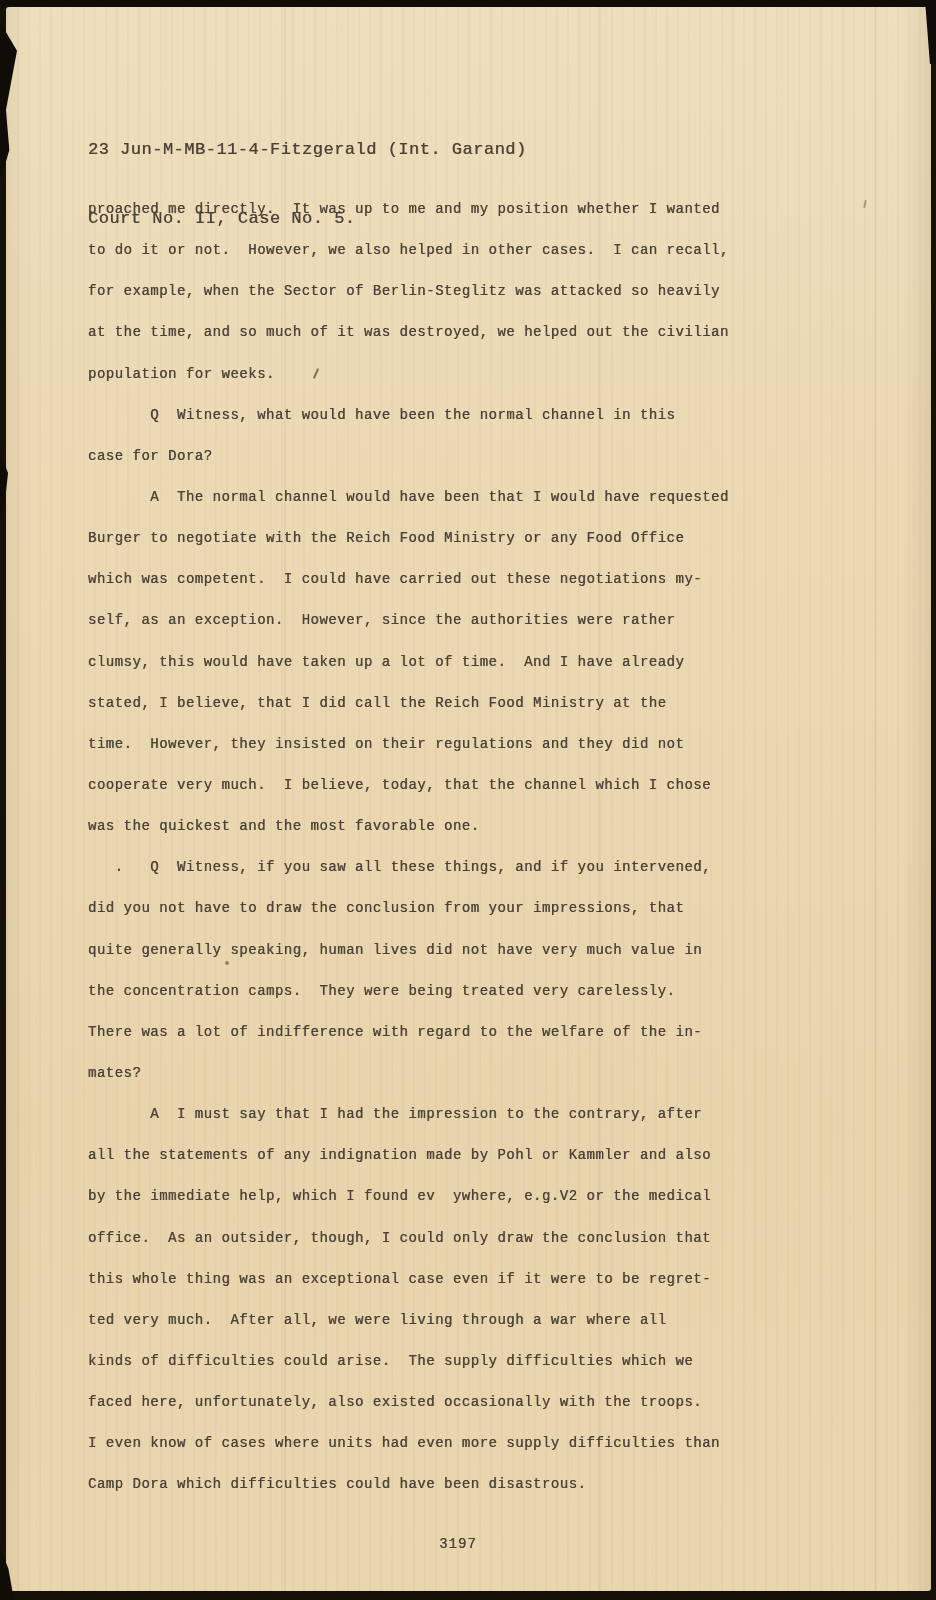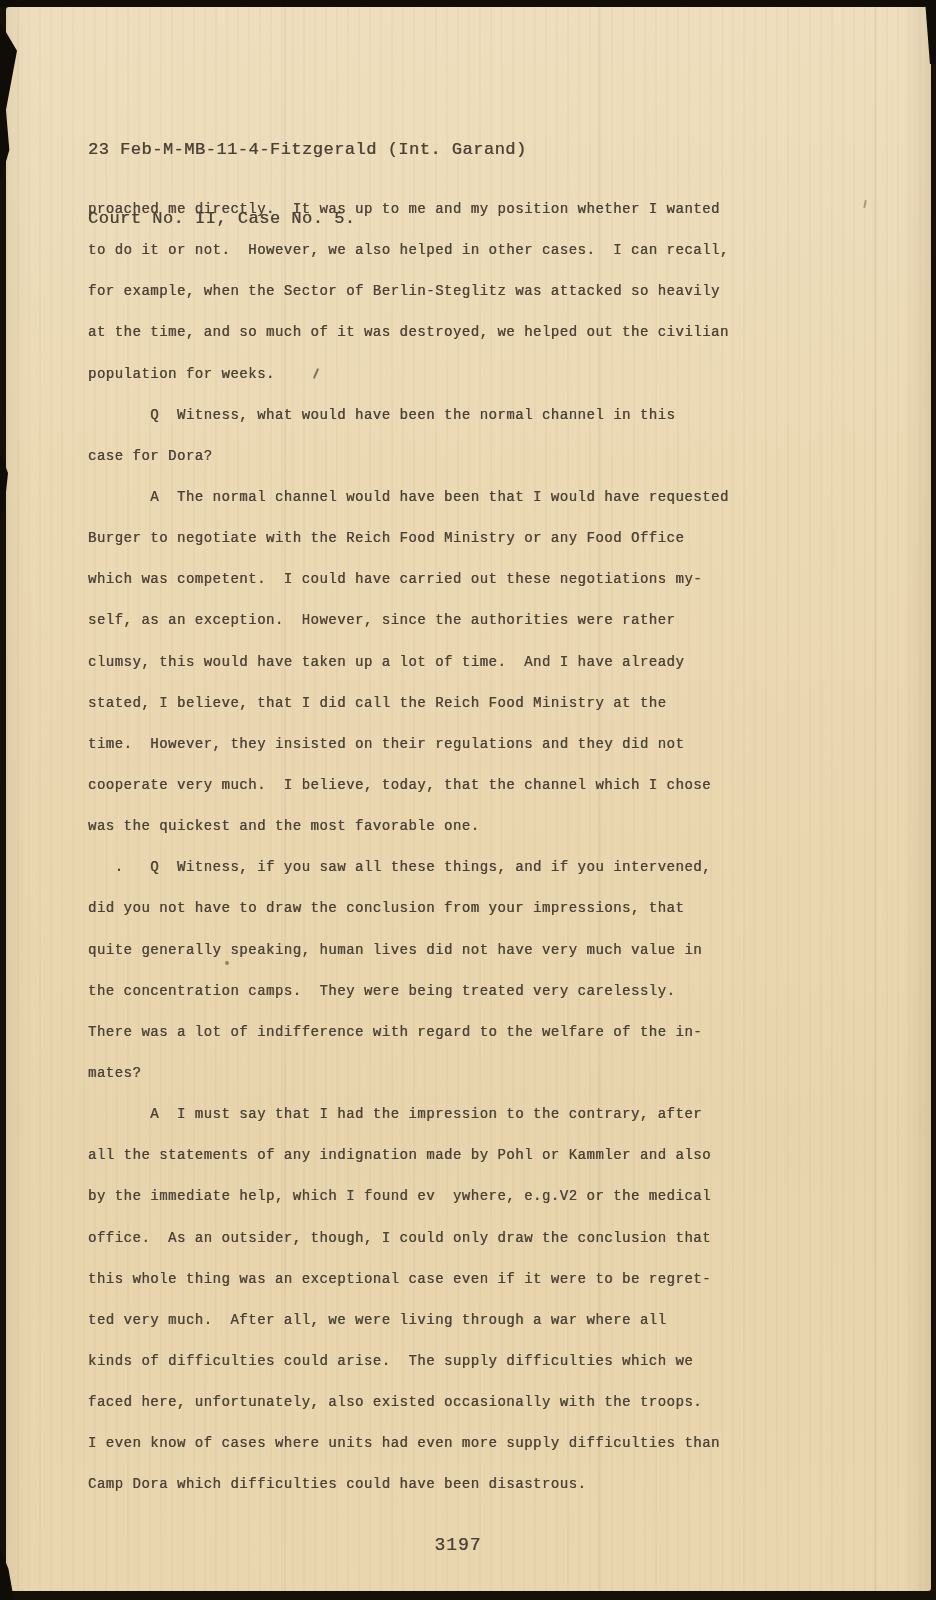--- a/index.html
+++ b/index.html
@@ -35,21 +35,21 @@
     font-size:17px; letter-spacing:0.5px; line-height:23px;
   }
   .body-lines {
     position:absolute; left:82px; top:182px;
     font-size:14px; letter-spacing:0.5px;
   }
   .body-lines .tline { height:41.15px; line-height:41.15px; white-space:pre; }
   .pagenum-wrap {
     position:absolute; left:0; top:1528px; width:926px; text-align:center;
   }
-  .pagenum { display:inline-block; margin-left:-22px; font-size:18px; letter-spacing:1px; }
+  .pagenum { display:inline-block; margin-left:-22px; font-size:14px; letter-spacing:1px; }
 
   
   .edge { position:absolute; background:#100c07; }
   .edge.e1 { left:0; top:22px;  width:17px; height:160px; clip-path:polygon(0 0,100% 18%,35% 55%,55% 80%,0 100%); }
   .edge.e2 { left:0; top:452px; width:10px; height:70px;  clip-path:polygon(0 0,80% 30%,50% 70%,0 100%); }
   .edge.e3 { left:0; top:1548px;width:14px; height:52px;  clip-path:polygon(0 0,60% 40%,100% 100%,0 100%); }
   .edge.e4 { right:0; top:0;    width:11px; height:64px;  clip-path:polygon(100% 0,0 0,45% 100%,100% 100%); }
   .edge.e5 { left:0; top:0;     width:100%; height:7px; }
 
   
@@ -61,21 +61,21 @@
 </head>
 <body>
 
 <div class="scan">
   <div class="paper">
     <div class="fold f1"></div>
     <div class="fold f2"></div>
     <div class="fold f3"></div>
 
     <div class="header txt">
-      <div>23 Feb-M-MB-11-4-Fitzgerald (Int. Garand)</div>
+      <div>23 Jun-M-MB-11-4-Fitzgerald (Int. Garand)</div>
       <div>Court No. II, Case No. 5.</div>
     </div>
 
     <div class="body-lines txt"><div class="tline">proached me directly.  It was up to me and my position whether I wanted</div><div class="tline">to do it or not.  However, we also helped in other cases.  I can recall,</div><div class="tline">for example, when the Sector of Berlin-Steglitz was attacked so heavily</div><div class="tline">at the time, and so much of it was destroyed, we helped out the civilian</div><div class="tline">population for weeks.</div><div class="tline">       Q  Witness, what would have been the normal channel in this</div><div class="tline">case for Dora?</div><div class="tline">       A  The normal channel would have been that I would have requested</div><div class="tline">Burger to negotiate with the Reich Food Ministry or any Food Office</div><div class="tline">which was competent.  I could have carried out these negotiations my-</div><div class="tline">self, as an exception.  However, since the authorities were rather</div><div class="tline">clumsy, this would have taken up a lot of time.  And I have already</div><div class="tline">stated, I believe, that I did call the Reich Food Ministry at the</div><div class="tline">time.  However, they insisted on their regulations and they did not</div><div class="tline">cooperate very much.  I believe, today, that the channel which I chose</div><div class="tline">was the quickest and the most favorable one.</div><div class="tline">   .   Q  Witness, if you saw all these things, and if you intervened,</div><div class="tline">did you not have to draw the conclusion from your impressions, that</div><div class="tline">quite generally speaking, human lives did not have very much value in</div><div class="tline">the concentration camps.  They were being treated very carelessly.</div><div class="tline">There was a lot of indifference with regard to the welfare of the in-</div><div class="tline">mates?</div><div class="tline">       A  I must say that I had the impression to the contrary, after</div><div class="tline">all the statements of any indignation made by Pohl or Kammler and also</div><div class="tline">by the immediate help, which I found ev  ywhere, e.g.V2 or the medical</div><div class="tline">office.  As an outsider, though, I could only draw the conclusion that</div><div class="tline">this whole thing was an exceptional case even if it were to be regret-</div><div class="tline">ted very much.  After all, we were living through a war where all</div><div class="tline">kinds of difficulties could arise.  The supply difficulties which we</div><div class="tline">faced here, unfortunately, also existed occasionally with the troops.</div><div class="tline">I even know of cases where units had even more supply difficulties than</div><div class="tline">Camp Dora which difficulties could have been disastrous.</div></div>
 
     <div class="pagenum-wrap">
       <span class="pagenum txt">3197</span>
     </div>
 
     <div class="smudge s1"></div>

